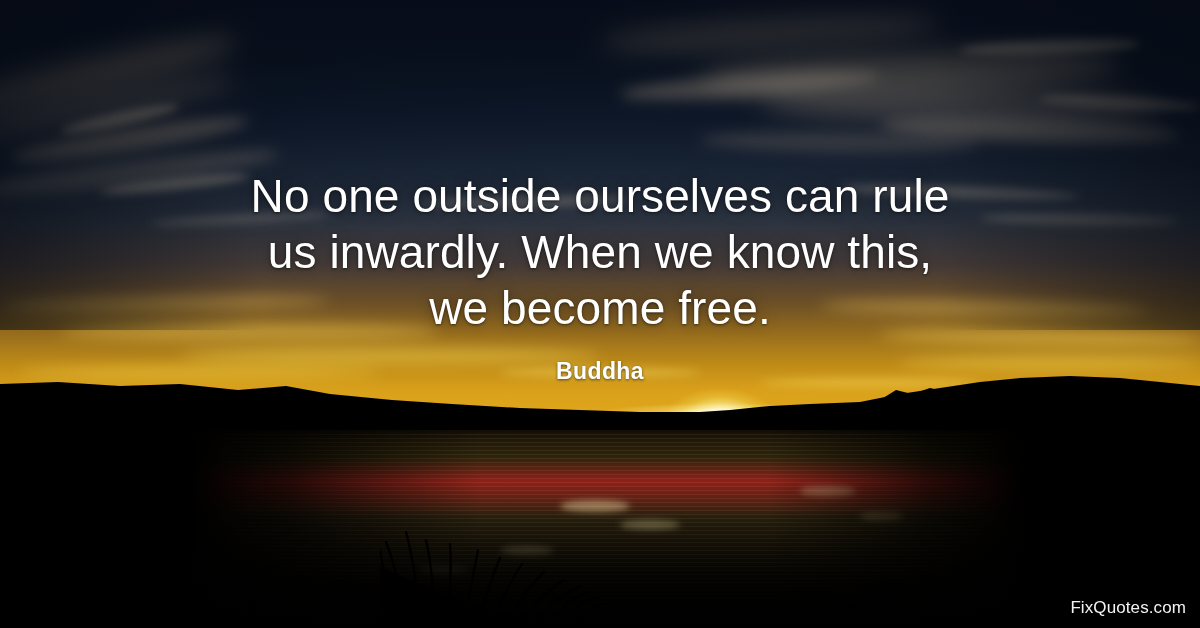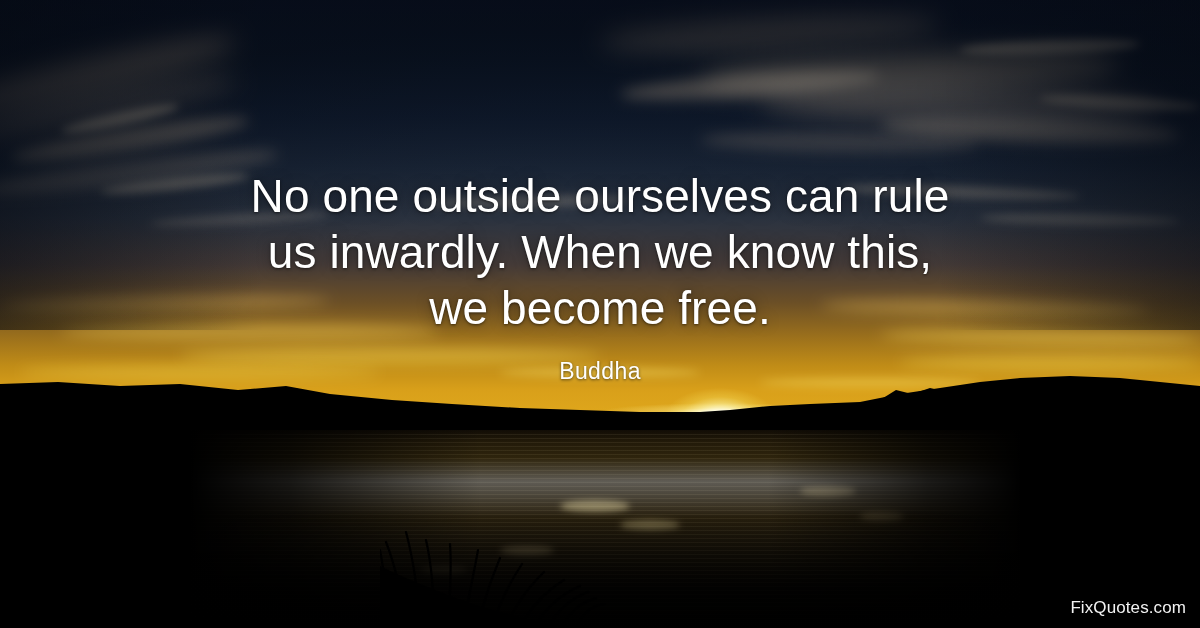--- a/index.html
+++ b/index.html
@@ -3,21 +3,21 @@
 <meta charset="utf-8">
 <title>Quote Image</title>
 <style>
   html,body{margin:0;padding:0;background:#000;}
   *{box-sizing:border-box;}
 
   .canvas{
     position:relative;
     width:1200px;height:628px;
     overflow:hidden;
-    background:#737373;
+    background:#b91c1c;
     font-family:"Liberation Sans", sans-serif;
   }
 
   
   .photo{position:absolute;inset:0;overflow:hidden;}
 
   
   .sky{
     position:absolute;left:0;right:0;top:0;height:420px;
     background:
@@ -162,21 +162,21 @@
     line-height:56px;
     letter-spacing:.1px;
     text-shadow:0 1px 3px rgba(0,0,0,.55), 0 0 14px rgba(0,0,0,.35);
     white-space:pre-line;
   }
   .author{
     position:absolute;left:0;right:0;top:358px;
     text-align:center;
     color:#ffffff;
     font-size:23px;
-    font-weight:400;
+    font-weight:700;
     letter-spacing:.4px;
     text-shadow:0 1px 3px rgba(0,0,0,.6);
   }
   .watermark{
     position:absolute;right:14px;bottom:10px;
     color:#f2f2f2;
     font-size:17px;
     font-weight:400;
     letter-spacing:.1px;
     text-shadow:0 1px 2px rgba(0,0,0,.9);

